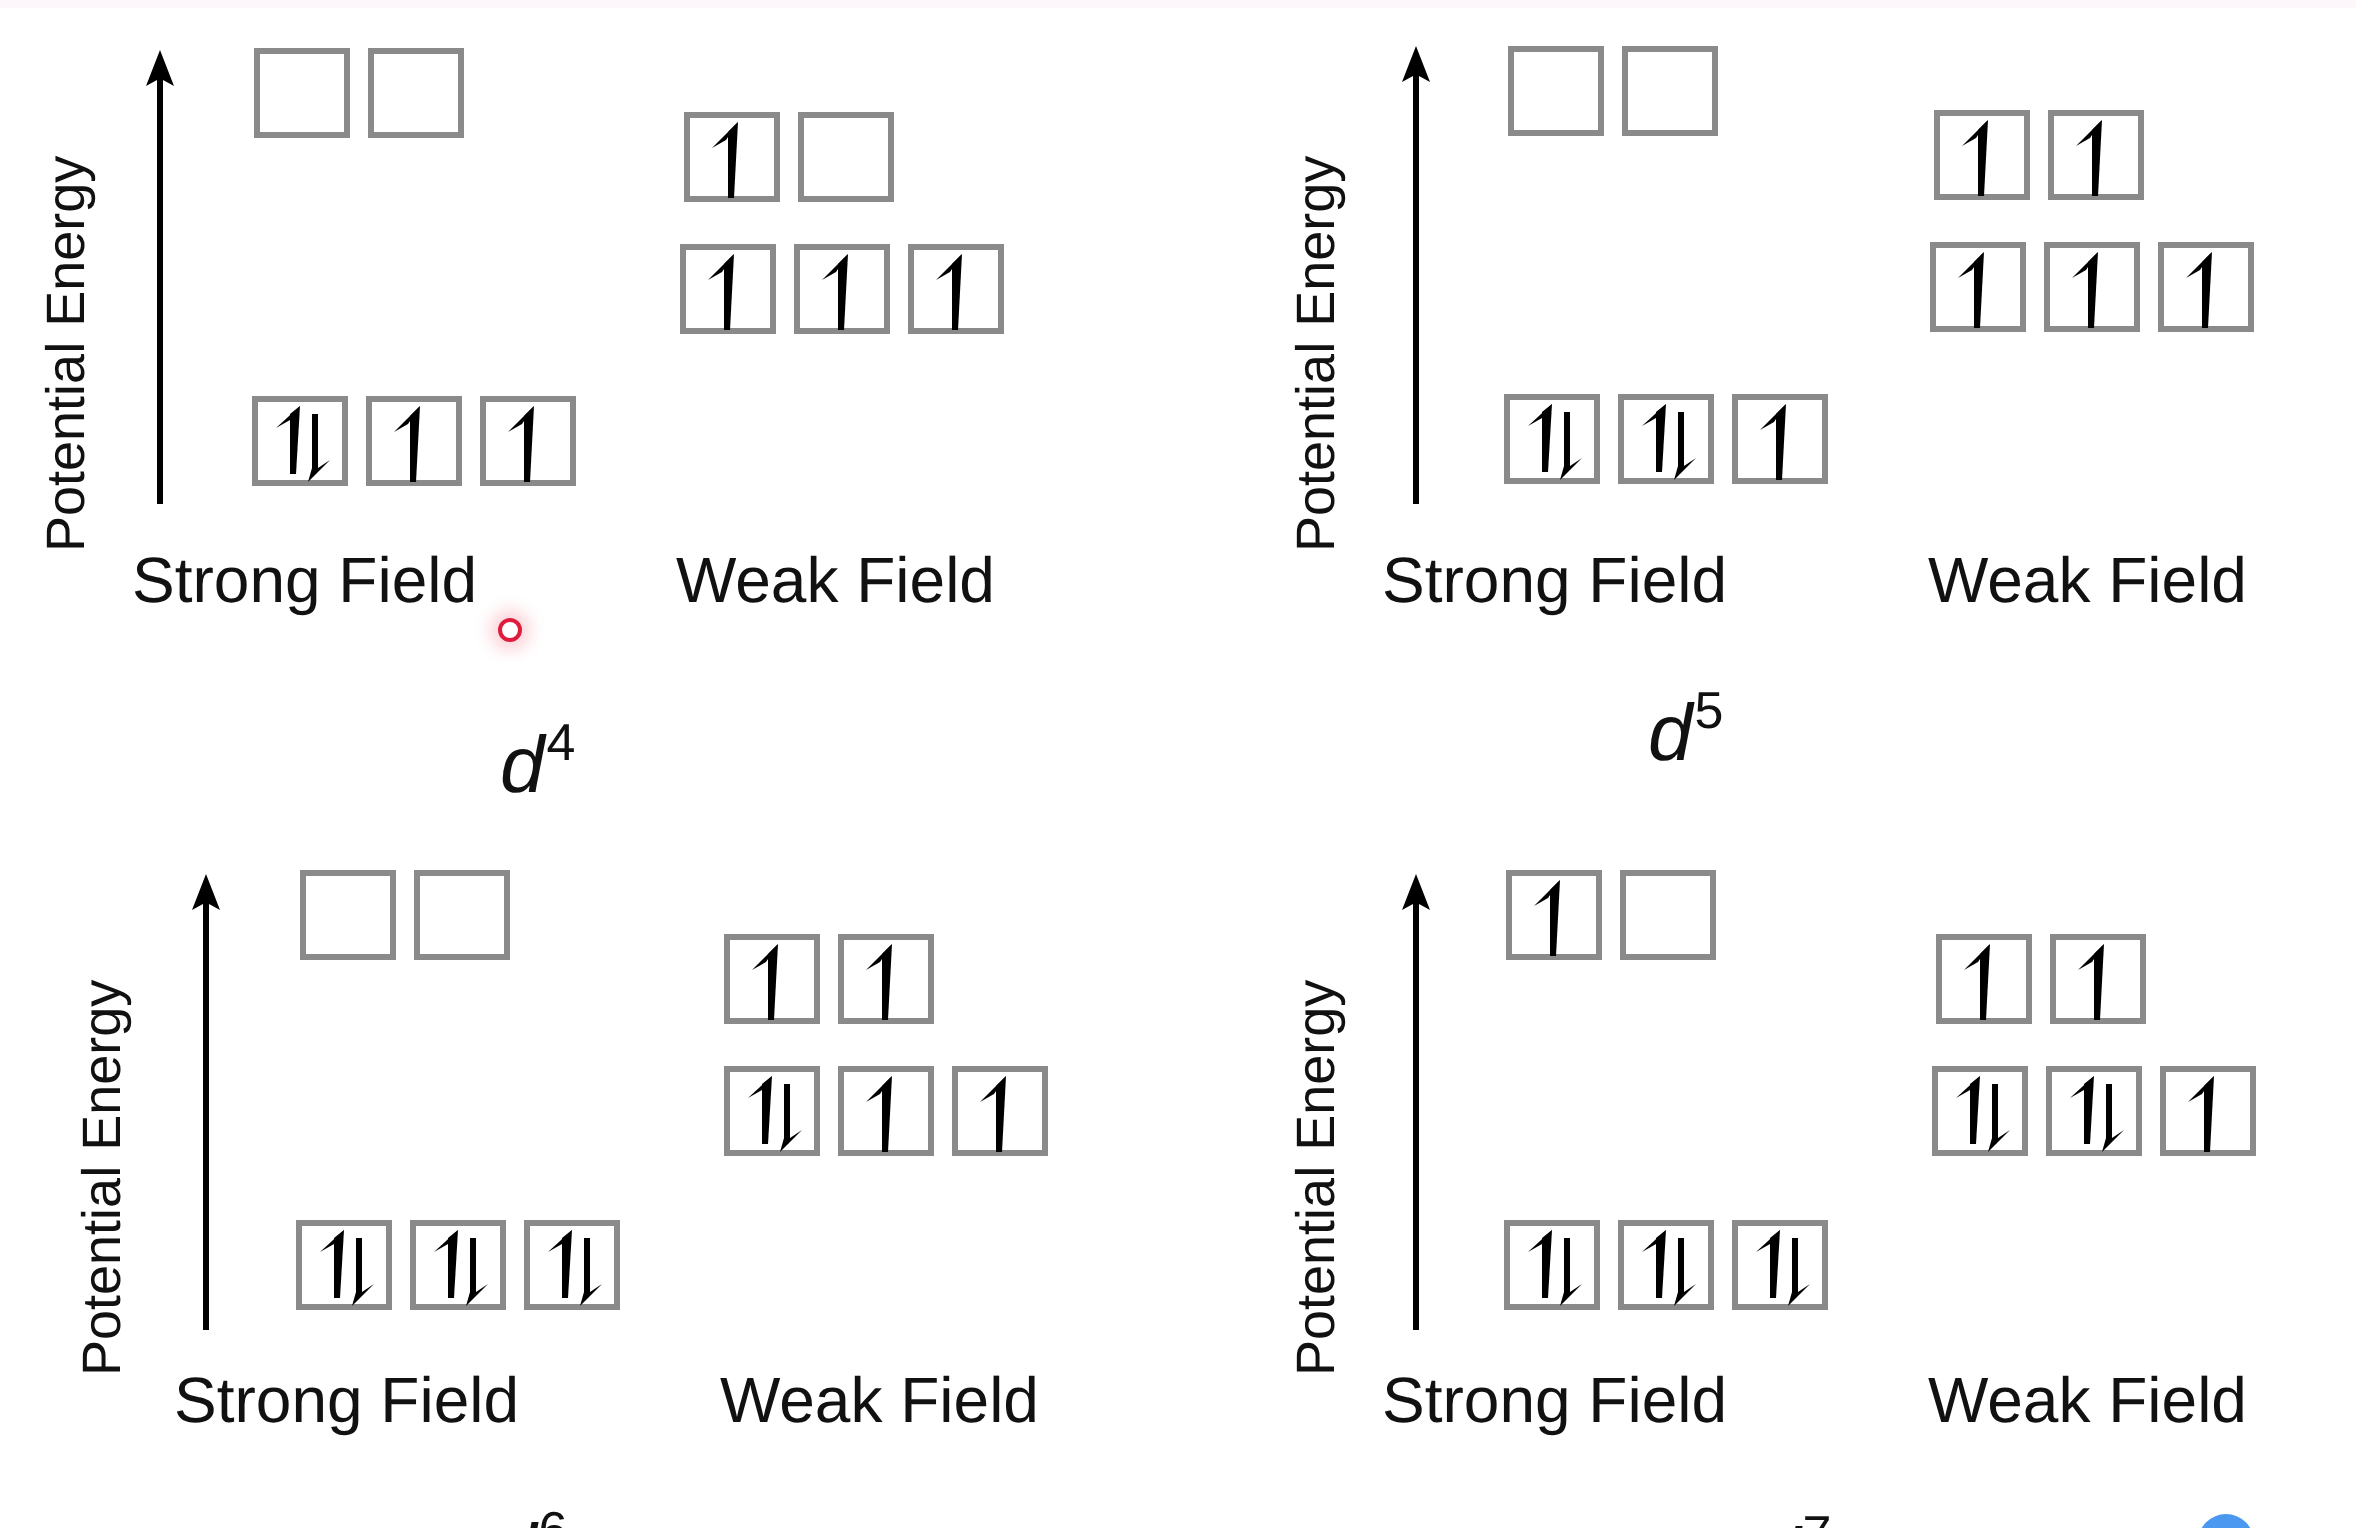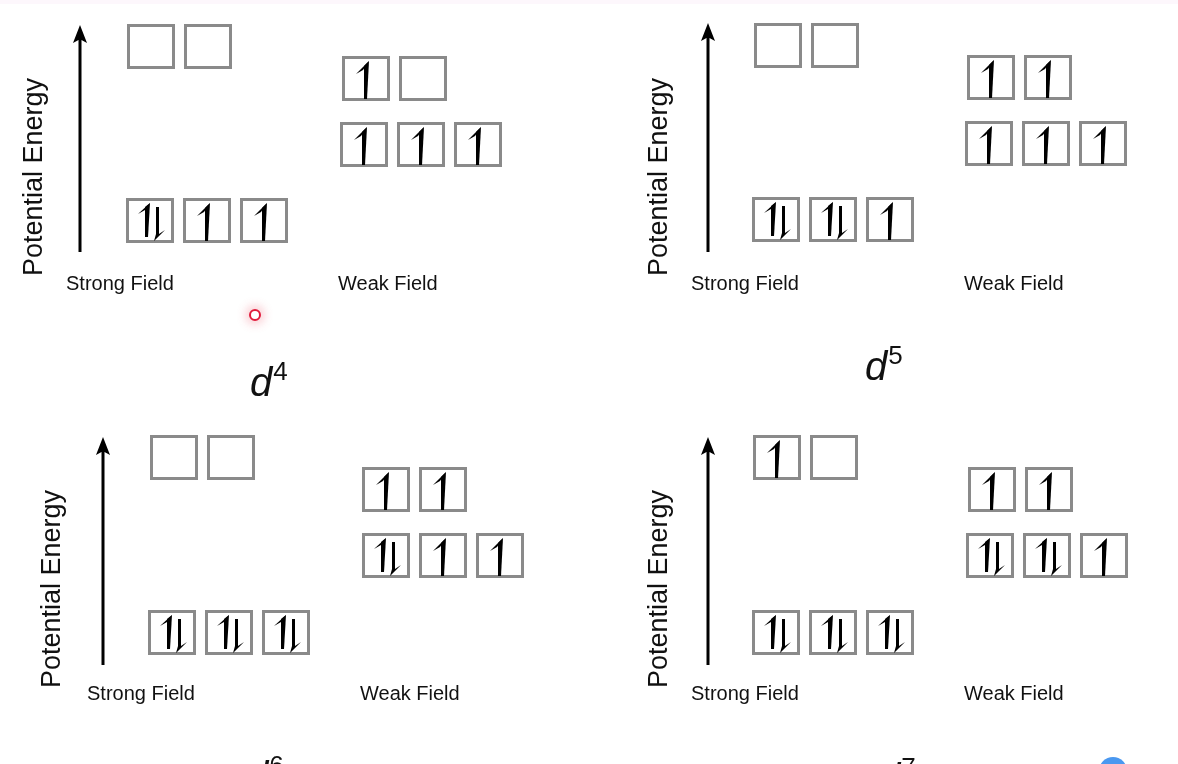--- a/index.html
+++ b/index.html
@@ -9,21 +9,21 @@
     font-family: "Liberation Sans", sans-serif;
     color: #111;
   }
   .topband { position: absolute; left: 0; top: 0; width: 1178px; height: 4px; background: #fdf7fc; }
   .panel { position: absolute; }
   .axis-arrow { position: absolute; }
   .axis-label {
     position: absolute; font-size: 27px; white-space: nowrap;
     transform: rotate(-90deg); transform-origin: left top;
   }
-  .field-label { position: absolute; font-size: 20px; white-space: nowrap; }
+  .field-label { position: absolute; font-size: 32px; white-space: nowrap; }
   .orbital-row { position: absolute; display: flex; gap: 9px; }
   .orbital {
     position: relative; width: 42px; height: 39px;
     border: 3px solid #8a8a8a; background: #fff; box-sizing: content-box;
   }
   .orbital svg { position: absolute; left: 0; top: 0; overflow: visible; }
   .dlabel {
     position: absolute; font-size: 40px; font-style: italic; font-family: "Liberation Sans", sans-serif;
   }
   .dlabel sup { font-size: 26px; font-style: normal; vertical-align: 16px; margin-left: 1px; }
@@ -164,21 +164,21 @@
         </div>
         <div class="orbital">
           <svg width="45" height="45">
             <path d="M19 7 L24 2 L22 40 L19 40 Z" fill="#000"></path>
             <path d="M11 15 L24 2 L18 11 Z" fill="#000"></path>
           </svg>
         </div>
       </div>
       <div class="field-label" style="left: 691px; top: 272px;">Strong Field</div>
       <div class="field-label" style="left: 964px; top: 272px;">Weak Field</div>
-      <div class="dlabel" style="left: 865px; top: 340px;"><span>d</span><sup>5</sup></div>
+      <div class="dlabel" style="left: 824px; top: 340px;"><span>d</span><sup>5</sup></div>
     </div>
     <div class="panel">
       <div class="axis-arrow" style="left: 95px; top: 437px;"><svg width="16" height="228">
           <path d="M8 0 L15 18 L9.5 15 L9.5 228 L6.5 228 L6.5 15 L1 18 Z" fill="#000"></path>
         </svg></div>
       <div class="axis-label" style="left: 36px; top: 688px;">Potential Energy</div>
       <div class="orbital-row" style="left: 150px; top: 435px;">
         <div class="orbital"></div>
         <div class="orbital"></div>
       </div>

